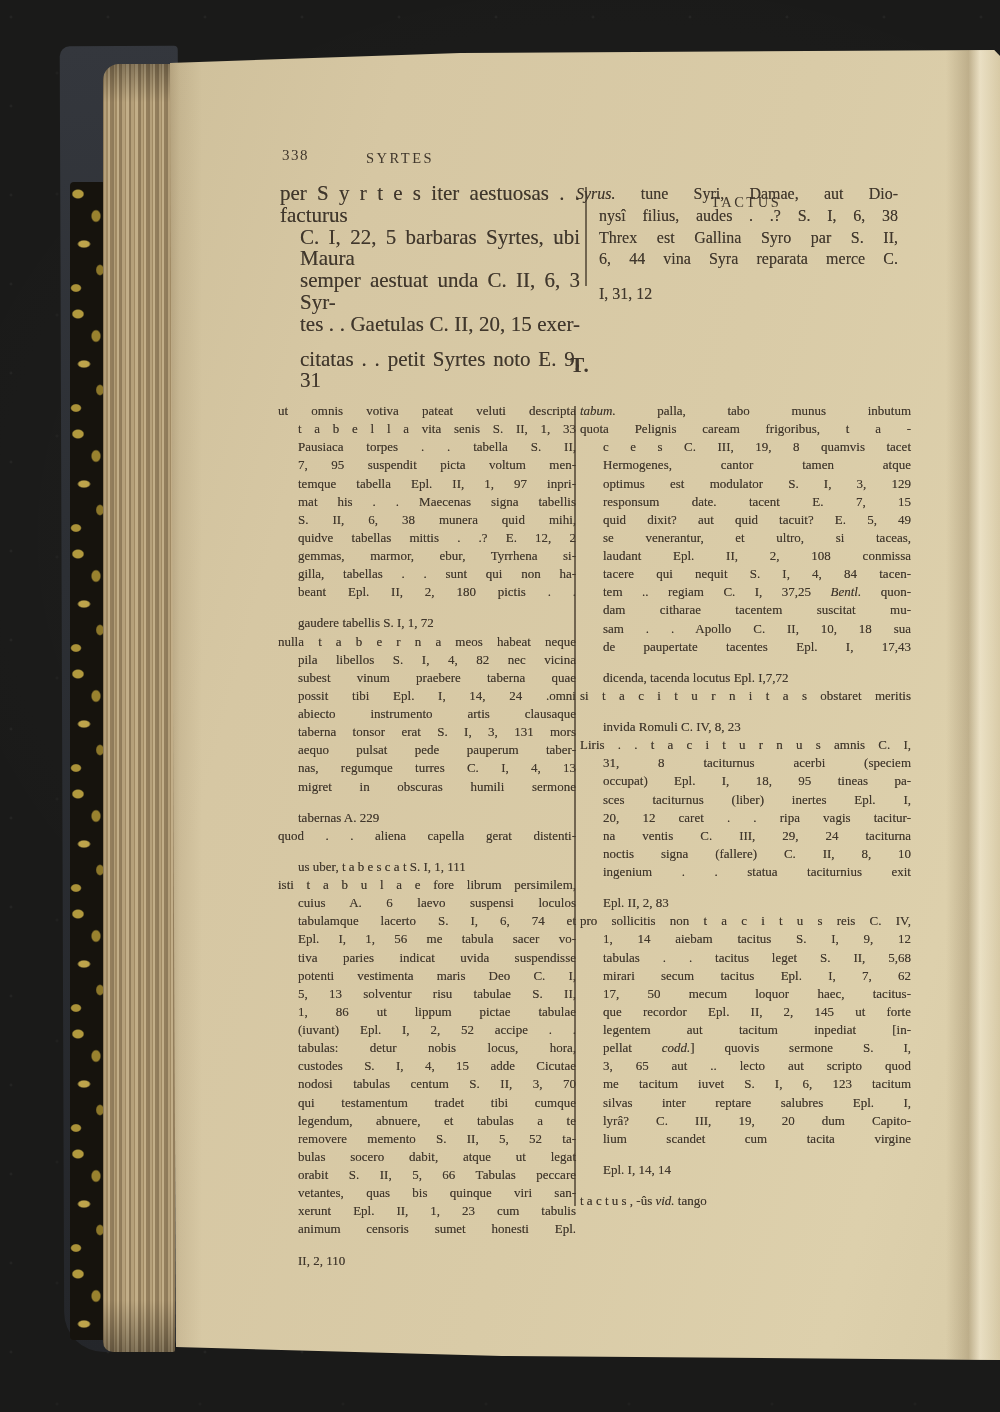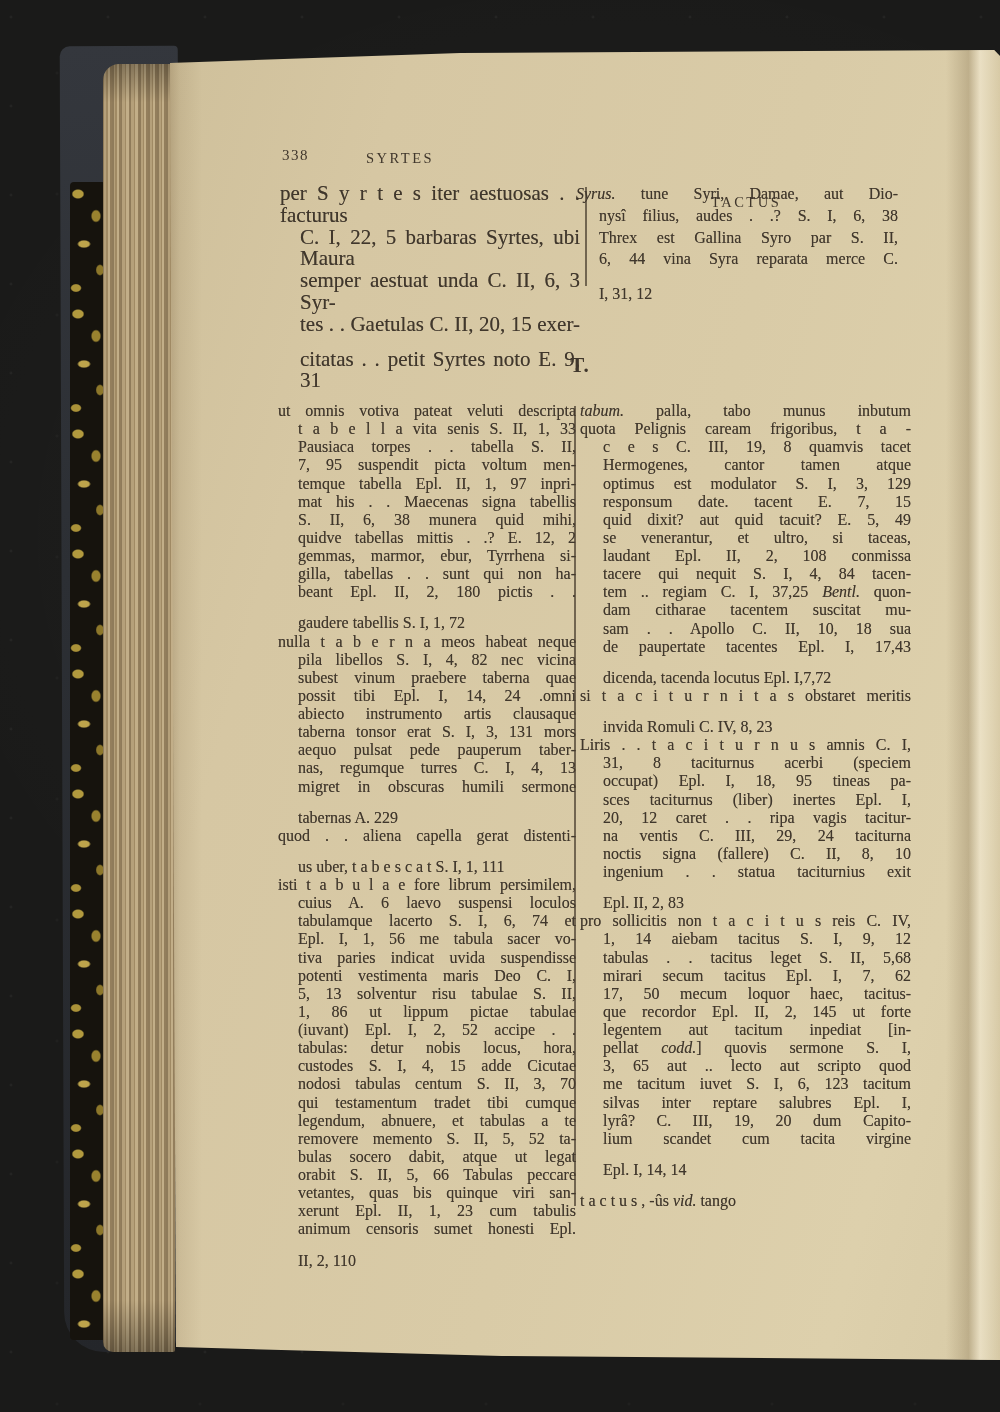--- a/index.html
+++ b/index.html
@@ -49,21 +49,21 @@
       linear-gradient(105deg,#cfc09b 0%,#d6c7a3 20%,#d9cba7 55%,#ddd0ac 85%,#d8cba7 100%);
     clip-path:polygon(0 13px,35% 3px,99.3% 0,100% 6px,100% 1310px,40% 1306px,6px 1297px);
     color:var(--ink,#40372c);
   }
   .page *{position:absolute;}
   .pagenum{left:112px;top:97px;font-size:15px;letter-spacing:1.5px;}
   .runhead{top:100px;font-size:14.5px;letter-spacing:2.5px;}
   .runhead.rleft{left:196px;}
   .runhead.rright{left:541px;margin-top:44px;}
   .tsec{left:0;top:303px;width:820px;text-align:center;font-size:21px;font-weight:bold;letter-spacing:1px;}
-  .col{font-size:16px;text-shadow:0 0 .4px rgba(64,55,44,.55);}
+  .col{font-size:13px;text-shadow:0 0 .4px rgba(64,55,44,.55);}
   .col .line{position:static;display:block;text-align:justify;text-align-last:justify;}
   .col .line.end{text-align-last:auto;margin-top:13px;}
   .col .line span{position:static;}
   .tl{left:110px;top:133px;width:300px;line-height:21.8px;font-size:21px;}
   .tr{left:406px;top:133px;width:322px;line-height:21.8px;font-size:16px;}
   .tl .ind,.ml .ind{padding-left:20px;}
   .tr .ind,.mr .ind{padding-left:23px;}
   .ml{left:108px;top:352px;width:298px;line-height:18.12px;}
   .mr{left:410px;top:352px;width:331px;line-height:18.12px;}
   .divider{width:1.5px;background:rgba(70,58,44,.7);}

